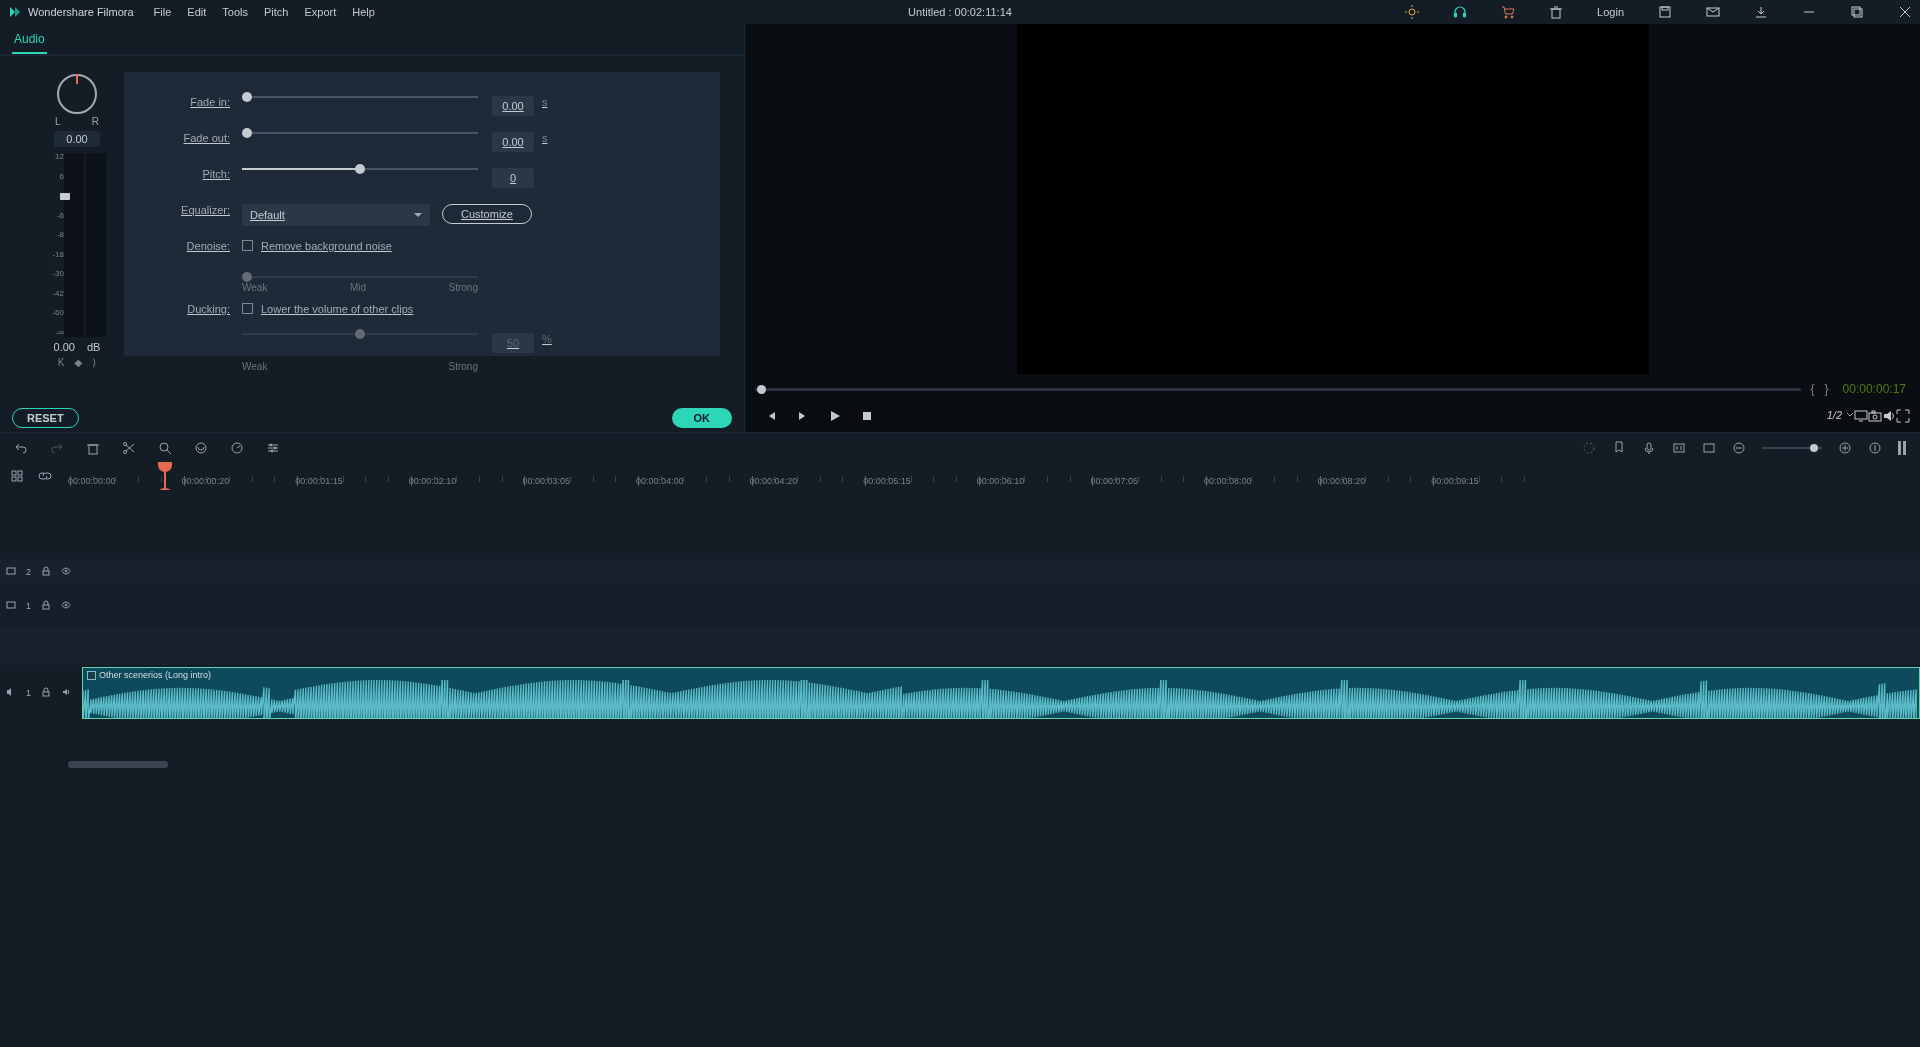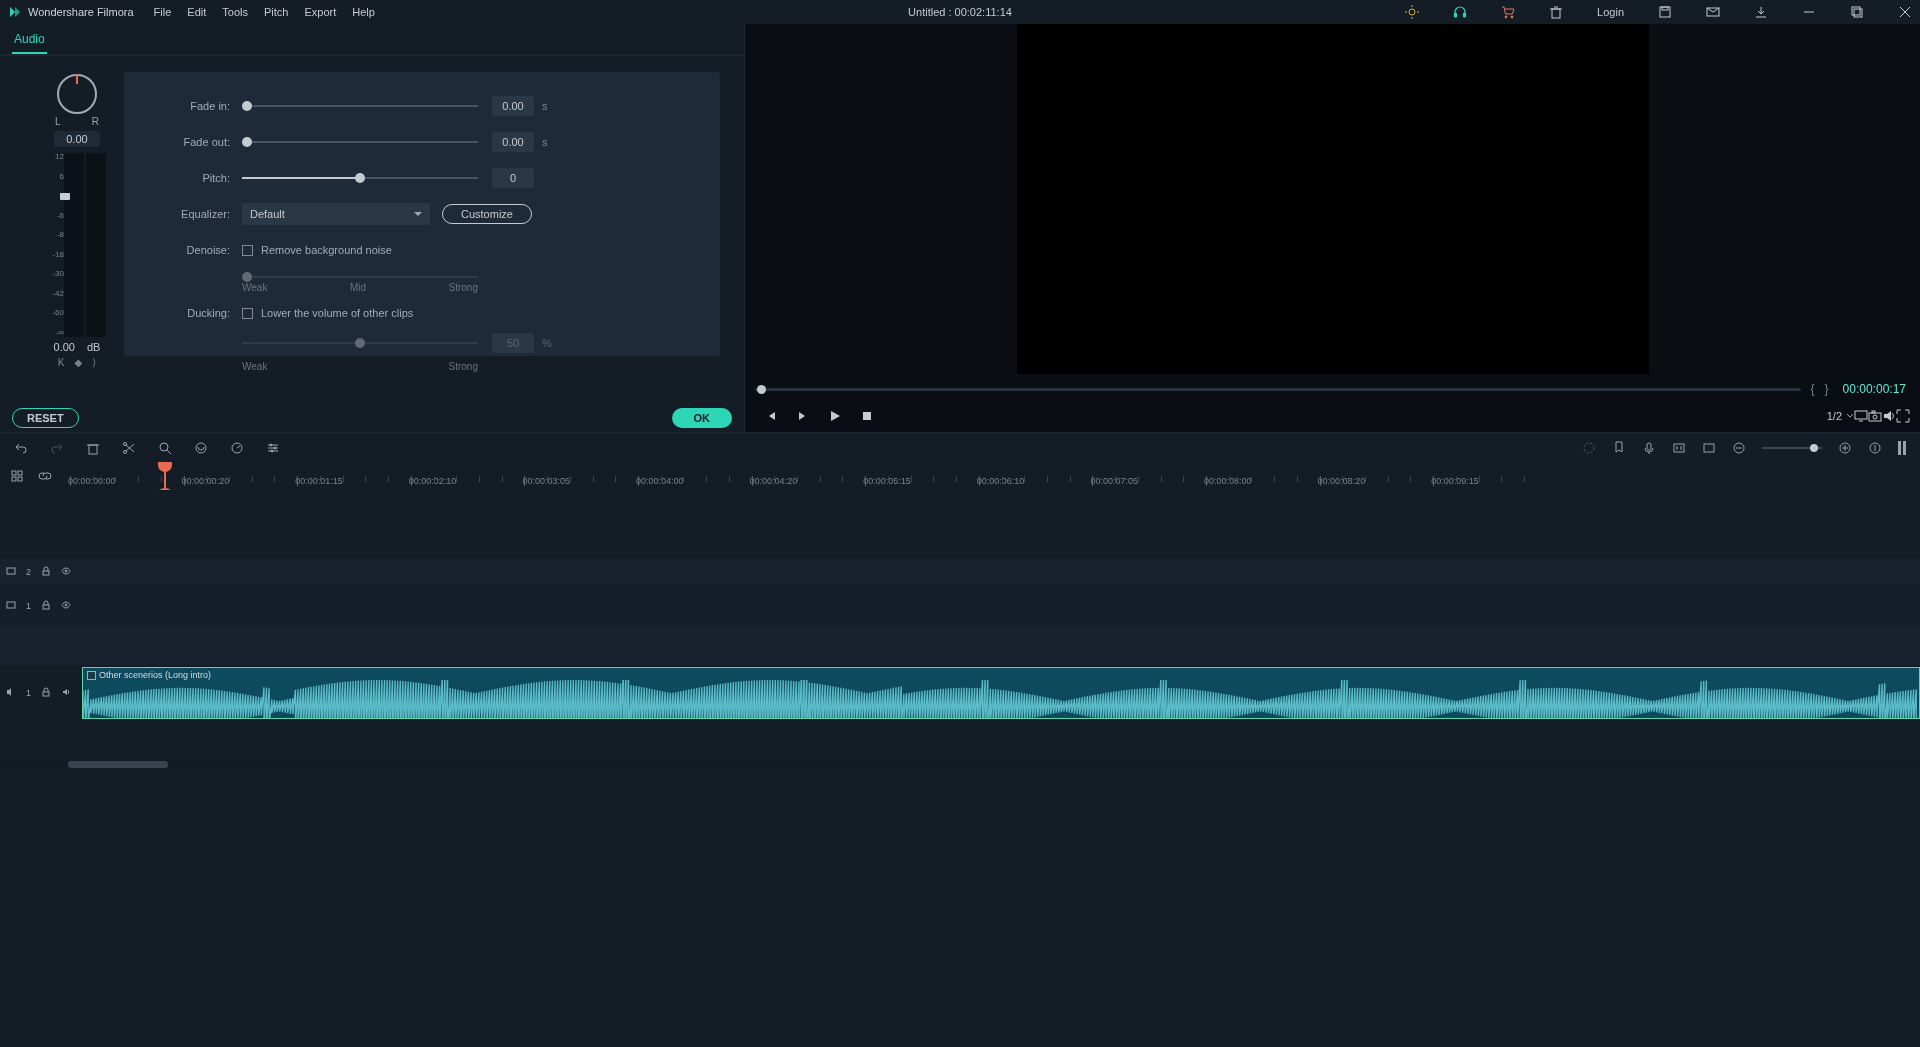--- a/index.html
+++ b/index.html
@@ -33,21 +33,21 @@
 .knob-val { background: #1e2a38; width: 46px; margin: 4px auto; padding: 2px 0; font-size: 11px; border-radius: 2px; }
 .vu { display: flex; justify-content: center; gap: 0px; margin-top: 6px; align-items: flex-start; }
 .vu-scale { font-size: 8px; text-align: right; width: 16px; color: #7a828c; line-height: 1; display: flex; flex-direction: column; justify-content: space-between; height: 184px; }
 .vu-bars { display: flex; gap: 2px; height: 184px; }
 .vu-bar { width: 20px; background: #0c1218; position: relative; }
 .vu-slider { position: absolute; left: -4px; width: 10px; height: 7px; background: #c8cdd3; border-radius: 1px; top: 40px; }
 .vu-db { font-size: 11px; display: flex; justify-content: center; gap: 12px; margin-top: 4px; }
 .vu-nav { display: flex; justify-content: center; gap: 10px; margin-top: 4px; font-size: 10px; color: #7a828c; }
 
 .props { flex: 1; background: #1e2a38; margin-right: 24px; border-radius: 2px; padding: 24px 30px 12px 30px; }
-.prop-row { display: flex; align-items: center; margin-bottom: 16px; height: 20px; }
+.prop-row { display: flex; margin-bottom: 16px; height: 20px; text-decoration: underline; }
 .prop-label { width: 76px; text-align: right; font-size: 11px; color: #a3abb5; margin-right: 12px; }
 .hslider { flex: 0 0 236px; height: 2px; background: #495461; position: relative; margin-right: 14px; }
 .hslider .fill { position: absolute; height: 2px; background: #c5cad0; }
 .hslider .thumb { position: absolute; top: -4px; width: 10px; height: 10px; background: #c5cad0; border-radius: 50%; }
 .numbox { width: 42px; height: 20px; background: #2a3746; text-align: center; font-size: 11px; line-height: 20px; border-radius: 2px; }
 .unit { margin-left: 8px; font-size: 11px; color: #7f8892; }
 .select { width: 188px; height: 22px; background: #2a3746; display: flex; align-items: center; padding: 10px 8px; font-size: 11px; position: relative; border-radius: 2px; }
 .select::after { content: ''; position: absolute; right: 8px; top: 9px; border: 4px solid transparent; border-top-color: #a3abb5; }
 .btn-outline { border: 1px solid #c5cad0; border-radius: 12px; padding: 3px 18px; font-size: 11px; margin-left: 12px; cursor: pointer; }
 .chk { width: 11px; height: 11px; border: 1px solid #7f8892; margin-right: 8px; display: inline-block; }
@@ -58,25 +58,25 @@
 .bottom-bar { position: absolute; bottom: 0; left: 0; right: 0; height: 28px; display: flex; align-items: center; padding: 0 12px; }
 .btn-reset { border: 1px solid #2ed6b8; color: #c5cad0; border-radius: 12px; padding: 3px 14px; font-size: 11px; font-weight: 600; background: transparent; }
 .btn-ok { background: #2ed6b8; color: #0f1a24; border-radius: 12px; padding: 4px 22px; font-size: 11px; font-weight: 600; margin-left: auto; border: none; }
 
 
 .preview-canvas { flex: 1; background: #000; margin: 0 auto; width: 632px; }
 .preview-scrub { height: 30px; display: flex; align-items: center; padding: 0 10px; gap: 10px; }
 .scrub-track { flex: 1; height: 3px; background: #2a3340; position: relative; border-radius: 2px; }
 .scrub-thumb { position: absolute; left: 2px; top: -3px; width: 9px; height: 9px; background: #c5cad0; border-radius: 50%; }
 .braces { color: #7a828c; font-size: 12px; }
-.timecode-box { font-size: 12px; color: #5eead4; padding: 2px 4px; text-align: center; }
+.timecode-box { font-size: 12px; color: #4d7c0f; padding: 2px 4px; text-align: center; }
 .preview-controls { height: 28px; display: flex; align-items: center; padding: 0 10px 4px; }
 .pc-left { display: flex; gap: 20px; margin-left: 10px; }
 .pc-icon { width: 12px; height: 12px; cursor: pointer; }
-.pc-right { margin-left: auto; display: flex; align-items: center; gap: 0; }
+.pc-right { margin-left: auto; display: flex; align-items: flex-start; gap: 0; font-style: italic; }
 .zoom-sel { font-size: 11px; display: flex; align-items: center; gap: 4px; }
 
 
 .tl-toolbar { height: 30px; background: #141d26; display: flex; align-items: center; padding: 0 14px; border-top: 1px solid #1c2733; }
 .tl-left { display: flex; gap: 22px; }
 .tl-right { margin-left: auto; display: flex; gap: 16px; align-items: center; }
 .tl-icon { width: 14px; height: 14px; color: #9aa3ad; cursor: pointer; }
 .zoom-slider { width: 60px; height: 2px; background: #3a4450; position: relative; }
 .zoom-slider .thumb { position: absolute; right: 4px; top: -3px; width: 8px; height: 8px; background: #c5cad0; border-radius: 50%; }
 .split-view { display: flex; gap: 2px; }

